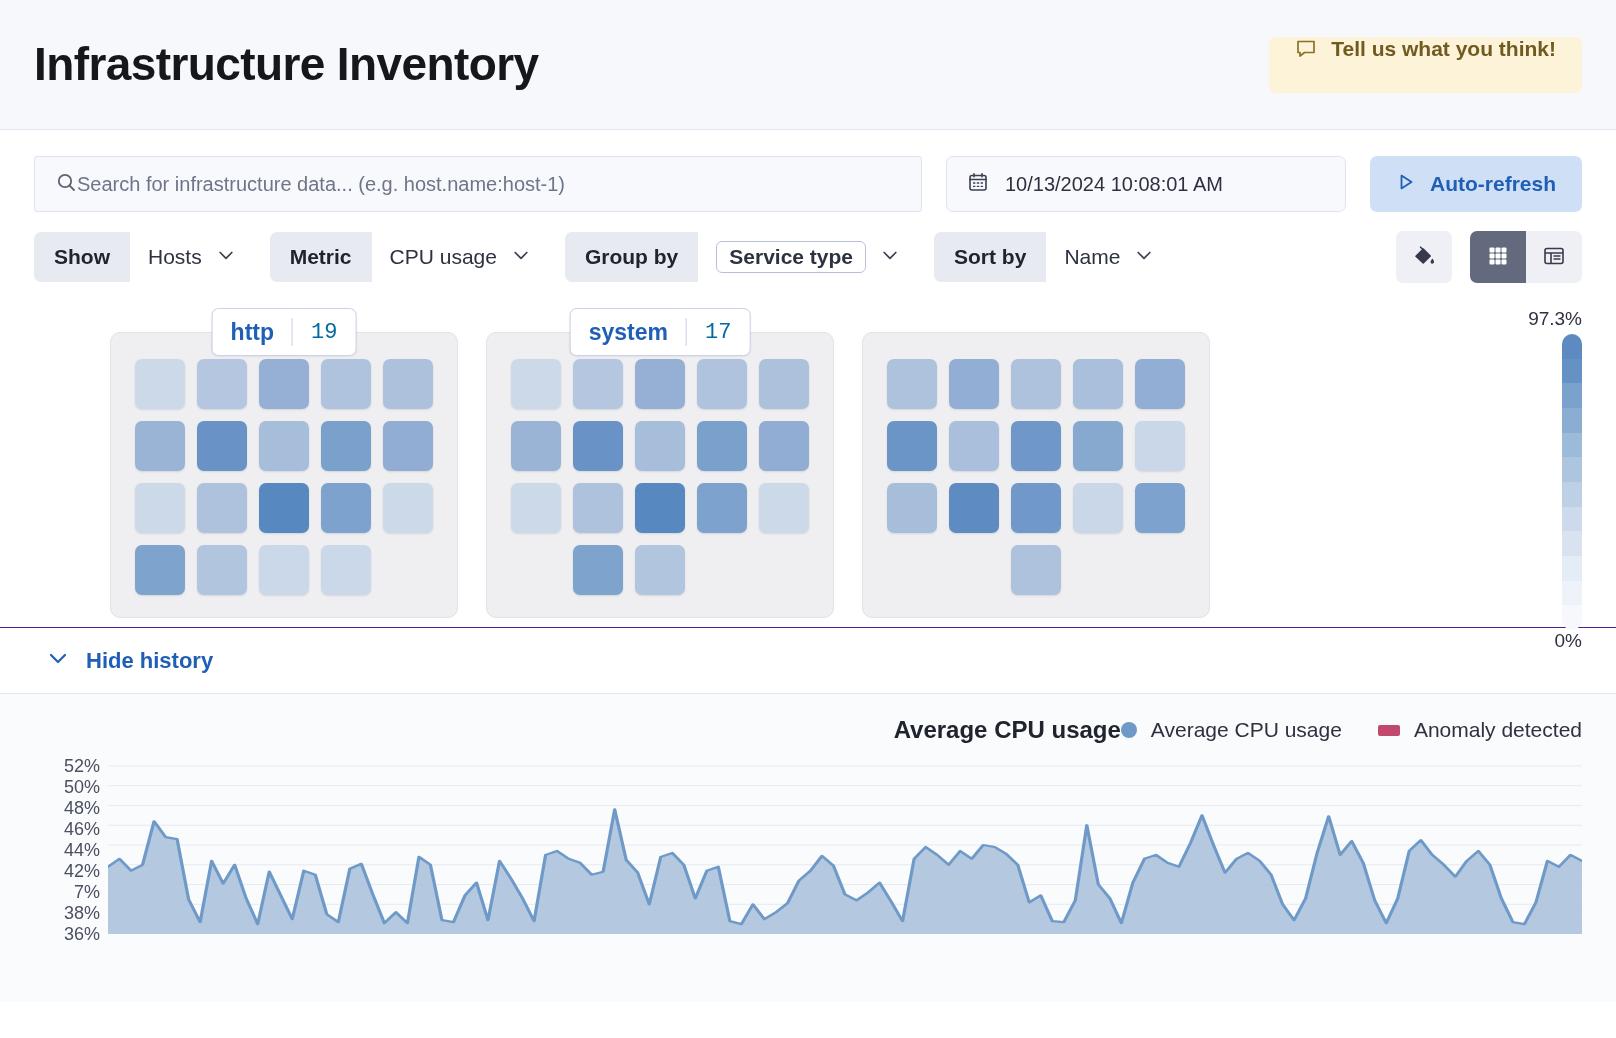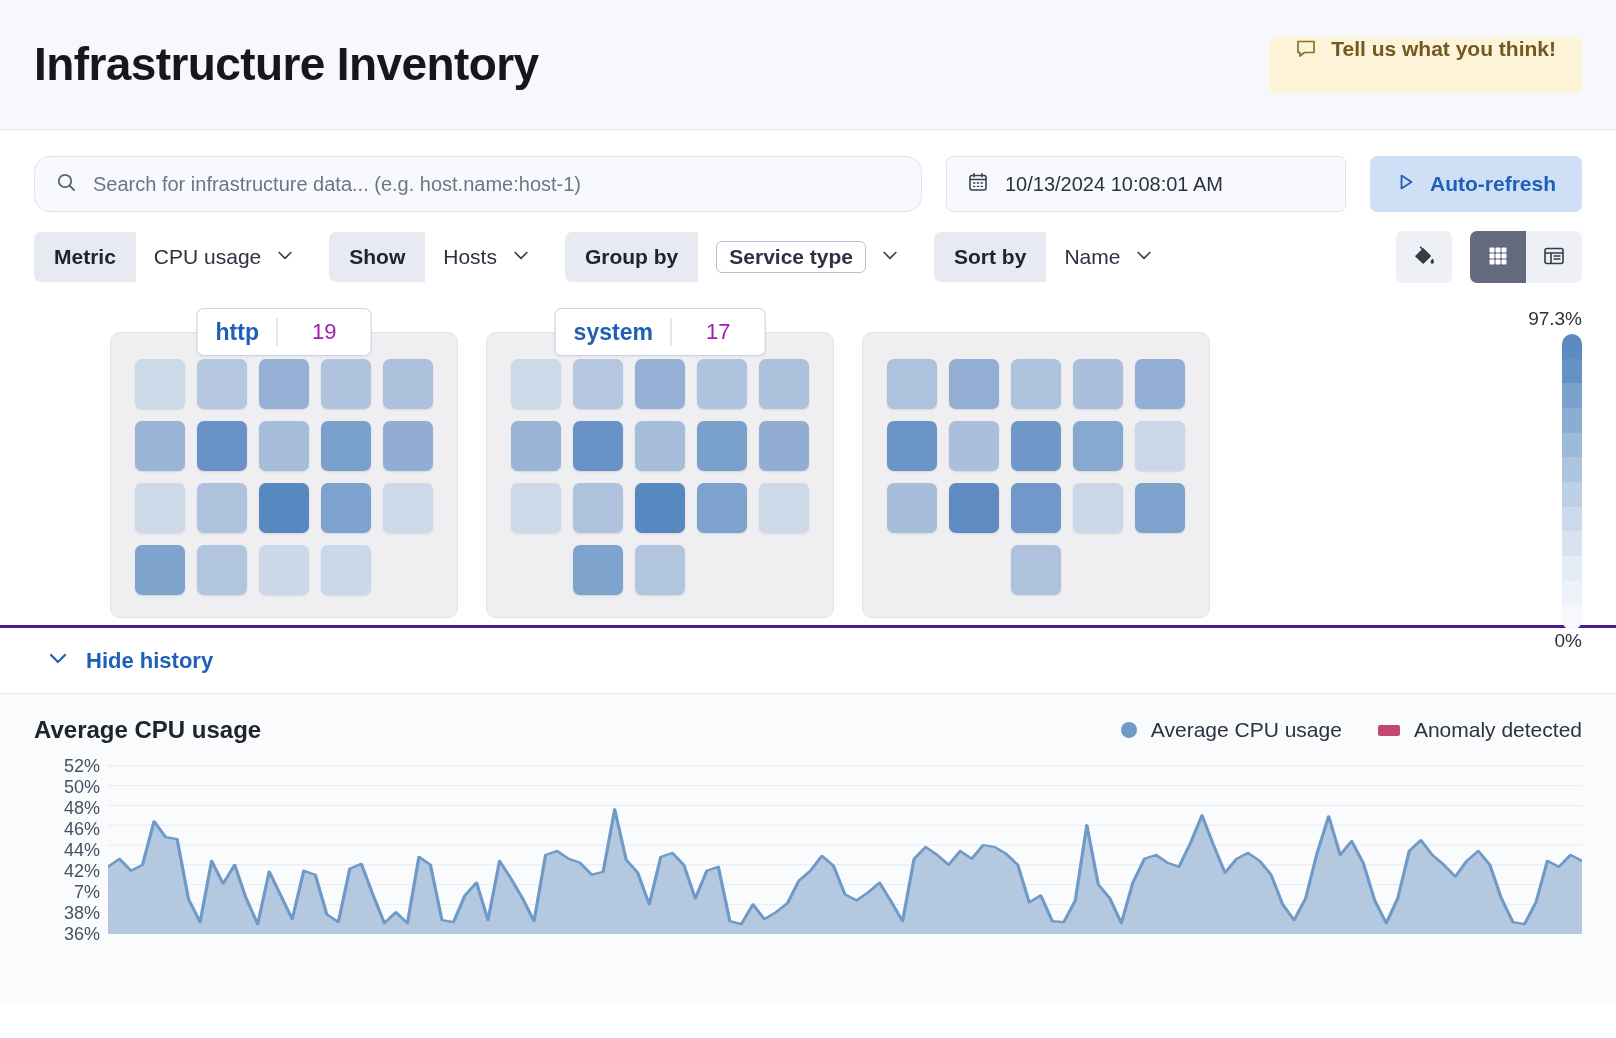--- a/index.html
+++ b/index.html
@@ -34,22 +34,22 @@
     background: #e8eaf1; border: none; border-radius: 7px; height: 58px;
     padding: 0 20px 0 26px; display: flex; align-items: center; gap: 16px;
     font-size: 22px; font-weight: 700; color: #2d3140; cursor: pointer;
   }
 
   
   .toolbar { padding: 26px 34px 0 34px; background:#fff; }
   .search-row { display: flex; align-items: center; gap: 24px; }
   .search-box {
     flex: 1; height: 56px; background: #f8f9fd;
-    border: 1px solid #dfe3ee; border-radius: 16px;
-    display: flex; align-items: center; gap: 16px; padding: 0 20px;
+    border: 1px solid #dfe3ee; border-radius: 3px;
+    display: flex; align-items: center; padding: 0 20px;
   }
   .search-box input {
     border: none; outline: none; background: transparent;
     font-size: 20px; color: #2d3140; width: 100%;
     font-family: "Liberation Sans", sans-serif;
   }
   .search-box input::placeholder { color: #6e7588; }
   .date-box {
     width: 400px; height: 56px; background: #f8f9fd;
     border: 1px solid #dfe3ee; border-radius: 7px;
@@ -92,36 +92,36 @@
   .seg button {
     width: 56px; height: 52px; border: none; cursor: pointer;
     display: flex; align-items: center; justify-content: center;
   }
   .seg button.active { background: #636a7d; }
   .seg button.inactive { background: #eef0f5; }
 
   
   .groups-region {
     position: relative; margin-top: 26px; height: 320px;
-    border-bottom: 3px solid #4c1d95;
+    border-bottom: 1px solid #4c1d95;
   }
   .groups { display: flex; padding-left: 110px; gap: 28px; }
   .group { position: relative; }
   .group-badge {
     position: absolute; top: 0; left: 50%; transform: translateX(-50%);
     background: #fff; border: 1px solid #c9d2e6; border-radius: 7px;
     height: 48px; display: flex; align-items: center; z-index: 4;
     box-shadow: 0 1px 2px rgba(30,40,70,.06); white-space: nowrap;
   }
   .group-badge .name {
     padding: 0 18px; color: #1f5fb5; font-size: 23px; font-weight: 700;
   }
   .group-badge .sep { width: 1px; height: 28px; background: #c9d2e6; }
   .group-badge .count {
-    padding: 0 34px; color: #a21caf; font-size: 22px;
+    padding: 0 18px; color: #0369a1; font-size: 22px; font-family: Liberation Mono, monospace;
   }
   .group-body {
     margin-top: 24px; background: #efeff1; border: 1px solid #e0e2ea;
     border-radius: 10px; padding: 26px 24px 22px 24px;
   }
   .tile-grid { display: grid; grid-template-columns: repeat(5, 50px); gap: 12px; }
   .tile {
     width: 50px; height: 50px; border-radius: 7px;
     box-shadow: 0 1px 2px rgba(40,50,80,.13);
   }
@@ -144,21 +144,21 @@
     height: 66px; display: flex; align-items: center; padding-left: 46px;
     border-bottom: 1px solid #e3e6ef; background: #fff;
   }
   .history-toggle {
     background: none; border: none; cursor: pointer; display: flex;
     align-items: center; gap: 16px; color: #1f5fb5; font-size: 22px; font-weight: 700;
   }
 
   
   .chart-panel { background: #fafbfd; padding: 22px 34px 0 34px; height: 308px; }
-  .chart-head { display: flex; align-items: center; justify-content: space-between; }
+  .chart-head { display: flex; align-items: center; justify-content: flex-end; }
   .chart-title { font-size: 24px; font-weight: 700; color: #20242e; }
   .chart-legend { display: flex; align-items: center; gap: 36px; }
   .legend-item { display: flex; align-items: center; gap: 14px; font-size: 21px; color: #2d3140; }
   .dot { width: 16px; height: 16px; border-radius: 50%; background: #6f9ac8; }
   .rect { width: 22px; height: 11px; border-radius: 2px; background: #c0496d; }
   .chart-area { position: relative; margin-top: 12px; height: 210px; }
   .y-ticks {
     position: absolute; left: 0; top: 0; width: 66px; height: 178px;
     display: flex; flex-direction: column; justify-content: space-between;
     text-align: right; font-size: 18px; color: #4a5061;
@@ -216,35 +216,35 @@
           <svg width="20" height="20" viewBox="0 0 20 20" fill="none" stroke="#1f5fb5" stroke-width="1.8">
             <path d="M5.5 3.6l10 6.4-10 6.4z" stroke-linejoin="round"></path>
           </svg>
         </span>
         <span>Auto-refresh</span>
       </button>
     </div>
 
     <div class="filters-row">
       <div class="filter-group">
+        <div class="filter-label">Show</div>
+        <div class="filter-value">
+          <span class="val">Hosts</span>
+          <span>
+            <svg width="20" height="20" viewBox="0 0 24 24" fill="none" stroke="#3a4052" stroke-width="2">
+              <path d="M5 9l7 7 7-7" stroke-linecap="round" stroke-linejoin="round"></path>
+              </svg>
+          </span>
+        </div>
+      </div>
+
+      <div class="filter-group">
         <div class="filter-label">Metric</div>
         <div class="filter-value">
           <span class="val">CPU usage</span>
-          <span>
-            <svg width="20" height="20" viewBox="0 0 24 24" fill="none" stroke="#3a4052" stroke-width="2">
-              <path d="M5 9l7 7 7-7" stroke-linecap="round" stroke-linejoin="round"></path>
-              </svg>
-          </span>
-        </div>
-      </div>
-
-      <div class="filter-group">
-        <div class="filter-label">Show</div>
-        <div class="filter-value">
-          <span class="val">Hosts</span>
           <span>
             <svg width="20" height="20" viewBox="0 0 24 24" fill="none" stroke="#3a4052" stroke-width="2">
               <path d="M5 9l7 7 7-7" stroke-linecap="round" stroke-linejoin="round"></path>
               </svg>
           </span>
         </div>
       </div>
 
       <div class="filter-group">
         <div class="filter-label">Group by</div>

